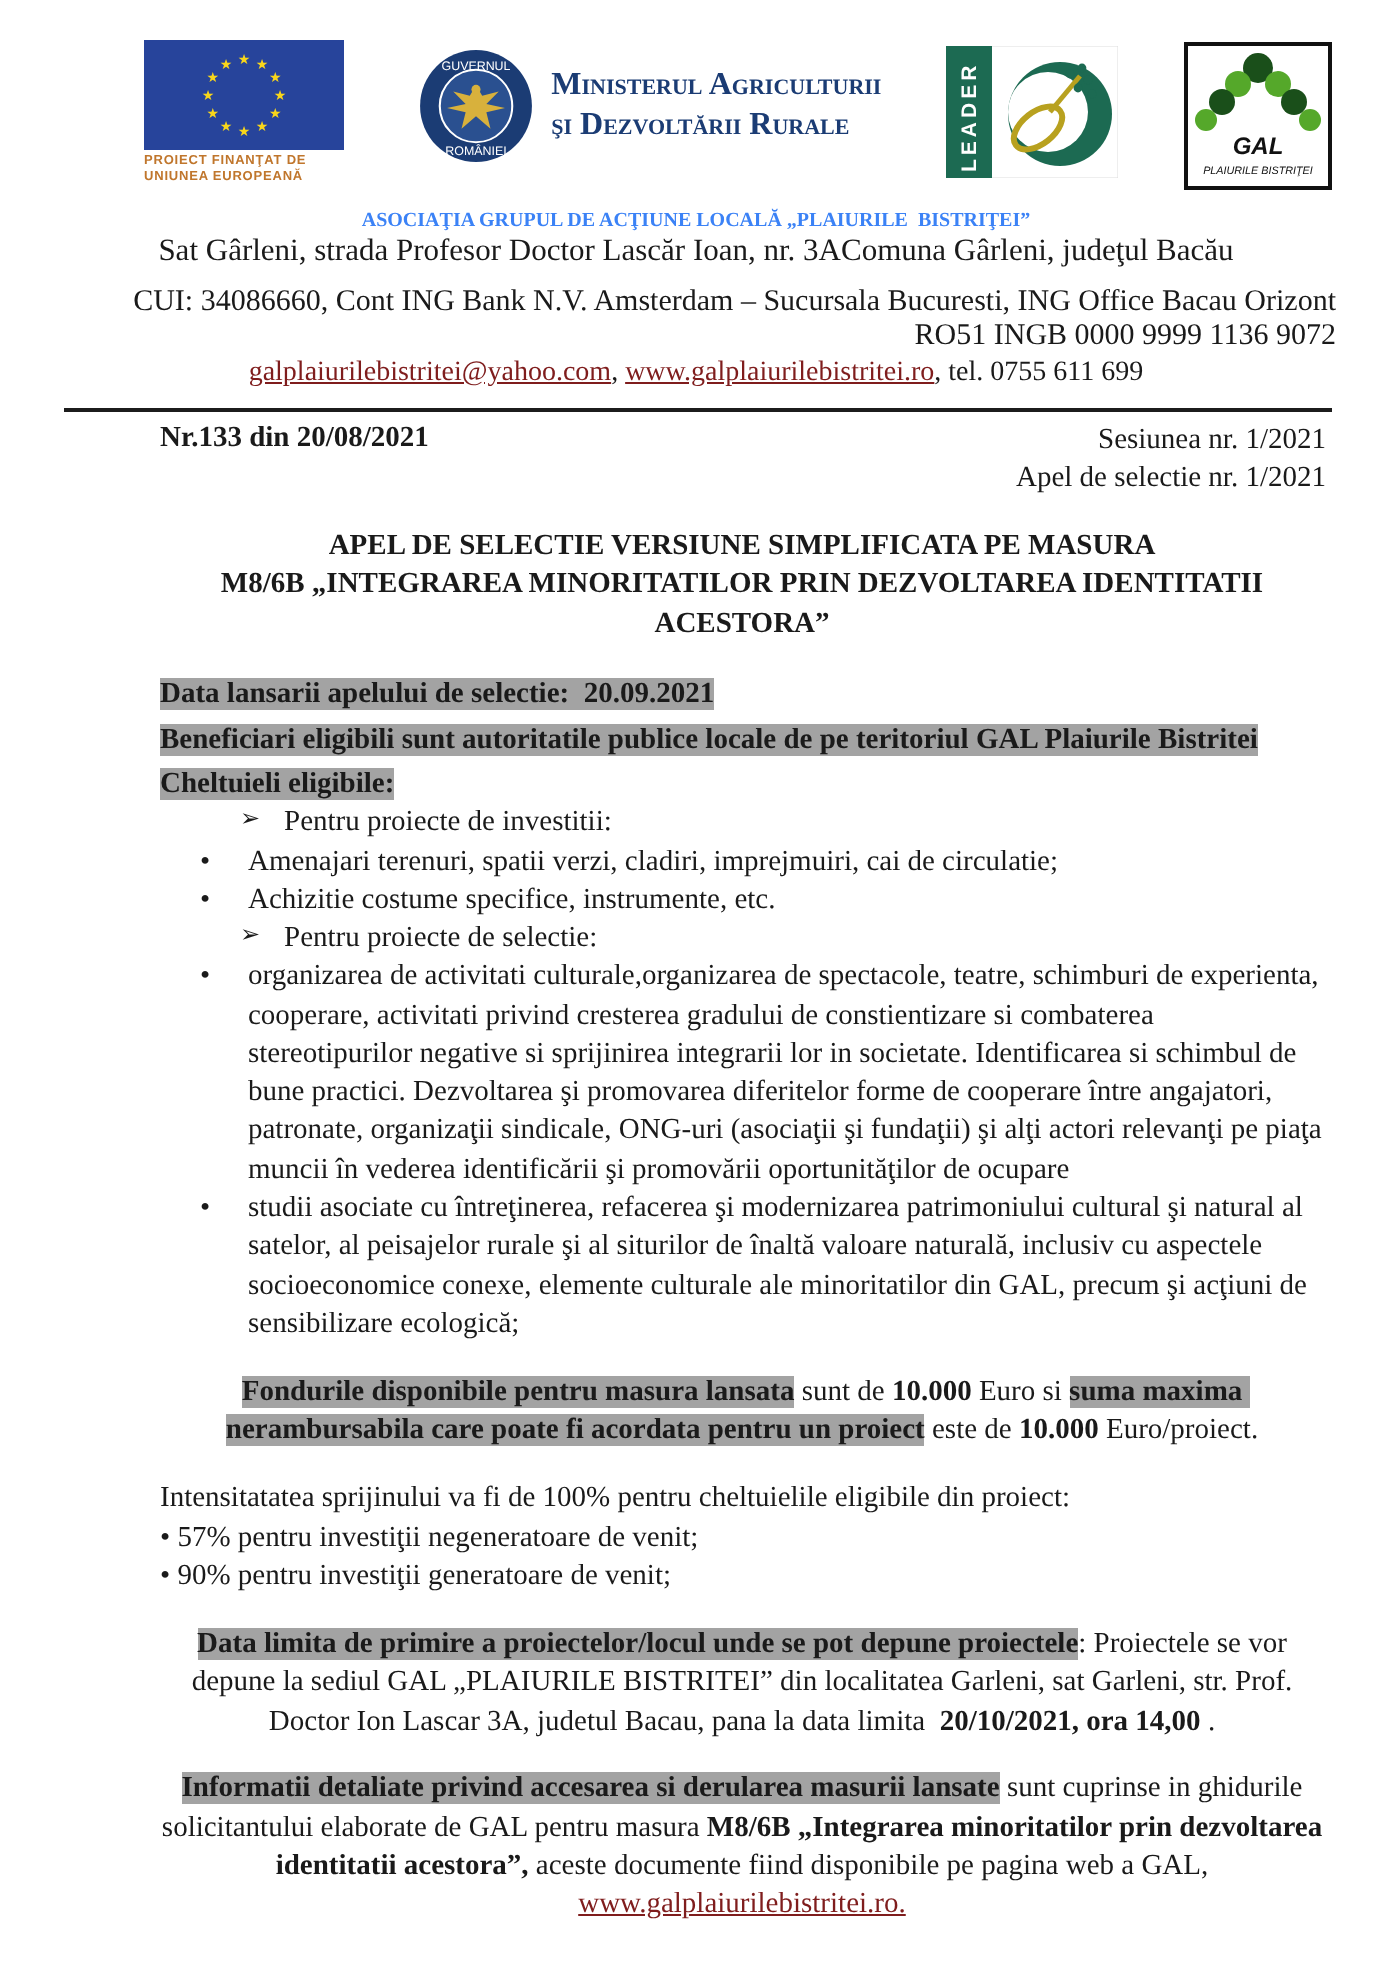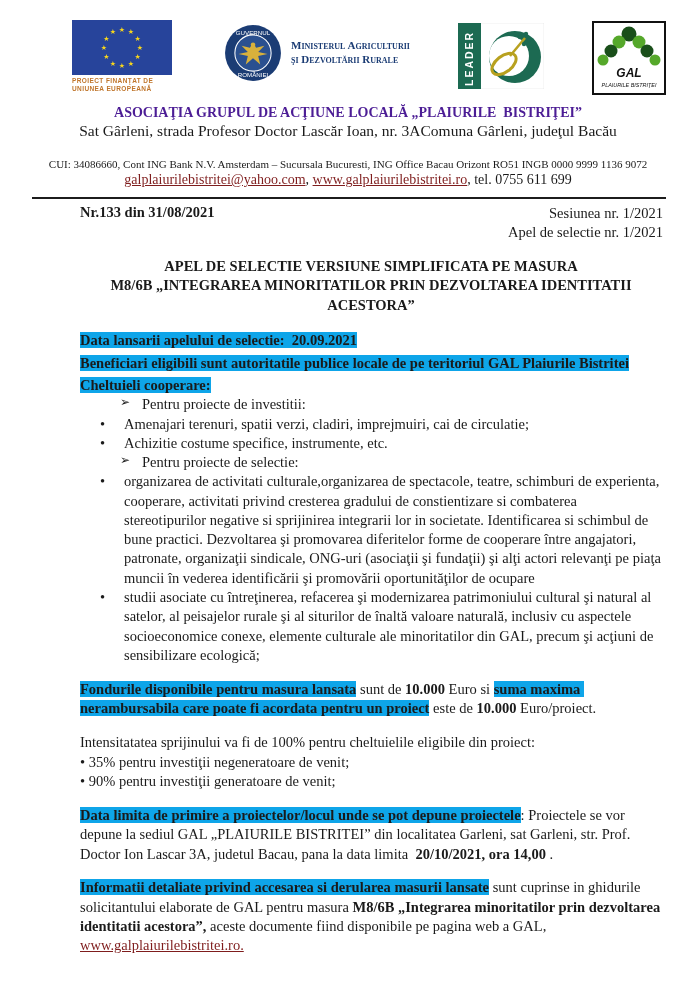--- a/index.html
+++ b/index.html
@@ -12,53 +12,53 @@
   .page{padding-top:16px;}
 
   
   .logos{display:flex;justify-content:space-between;align-items:flex-start;
          padding:4px 30px 0 72px;height:82px;}
   .logo-eu{width:104px;}
   .eu-cap{font-family:"Liberation Sans",sans-serif;font-size:6.5px;font-weight:bold;
           color:#c0762c;letter-spacing:.4px;line-height:1.25;margin-top:2px;}
   .logo-gov{display:flex;align-items:center;margin-top:4px;}
   .ministry{font-family:"Liberation Serif",serif;font-variant:small-caps;
-            font-weight:bold;color:#1b3c74;font-size:11px;line-height:1.25;margin-left:9px;}
+            font-weight:bold;color:#1b3c74;font-size:16px;line-height:1.25;margin-left:9px;}
   .logo-leader{margin-top:3px;}
   .logo-gal{margin-top:1px;font-style:italic;}
 
   
   .hdr{text-align:center;padding:0 28px;}
-  .org-name{color:#4c1d95;font-weight:bold;font-size:14px;margin-top:3px;}
+  .org-name{color:#3b82f6;font-weight:bold;font-size:10px;margin-top:3px;}
   .org-addr{font-size:15.5px;margin-top:1px;}
-  .org-cui{font-size:11px;margin-top:18px;}
+  .org-cui{font-size:15px;margin-top:8px;text-align:right;}
   .org-links{font-size:14px;margin-top:2px;}
   .lnk{color:#7f1d1d;text-decoration:underline;cursor:pointer;}
   .divider{border-top:2px solid #1c1c1c;margin:9px 30px 0 32px;}
 
   .meta-row{display:flex;justify-content:space-between;align-items:flex-start;
             padding:5px 33px 0 80px;font-size:14.5px;}
   .meta-left{font-weight:bold;}
   .meta-right{text-align:right;line-height:1.3;}
 
   
   .bodycol{padding:0 34px 0 80px;font-size:14.5px;line-height:1.33;}
   .doc-title{text-align:center;font-weight:bold;margin-top:15px;line-height:1.35;}
   .intro{text-align:center;margin-top:17px;line-height:1.4;}
   .intro .b{font-weight:bold;}
-  .hl{background:#0ea5e9;font-weight:bold;}
+  .hl{background:#a3a3a3;font-weight:bold;}
   .hl-line{margin-top:3px;}
   .hl-block{margin-top:16px;}
   .li{display:flex;}
   .li.arrow{margin-left:40px;}
   .li.arrow .mk{width:22px;flex:none;font-family:"DejaVu Sans",sans-serif;font-size:12px;}
   .li.bullet{margin-left:20px;}
   .li.bullet .mk{width:24px;flex:none;text-align:left;}
   .li .tx{flex:1;}
-  .p{margin-top:0;}
+  .p{margin-top:0;text-align:center;}
   .gap-top{margin-top:15px;}
   .b{font-weight:bold;}
   svg{display:block;}
 </style>
 </head>
 <body>
 
 <div class="page">
 
   <div class="logos">
@@ -145,38 +145,38 @@
   <div class="hdr">
     <div class="org-name" data-bind="header.org_name">ASOCIAŢIA GRUPUL DE ACŢIUNE LOCALĂ „PLAIURILE  BISTRIŢEI”</div>
     <div class="org-addr" data-bind="header.address">Sat Gârleni, strada Profesor Doctor Lascăr Ioan, nr. 3AComuna Gârleni, judeţul Bacău</div>
     <div class="org-cui" data-bind="header.cui">CUI: 34086660, Cont ING Bank N.V. Amsterdam – Sucursala Bucuresti, ING Office Bacau Orizont RO51 INGB 0000 9999 1136 9072</div>
     <div class="org-links"><span class="lnk" data-bind="header.contact.email">galplaiurilebistritei@yahoo.com</span><span data-bind="header.contact.sep">, </span><span class="lnk" data-bind="header.contact.web">www.galplaiurilebistritei.ro</span><span data-bind="header.contact.tail">, tel. 0755 611 699</span></div>
   </div>
 
   <div class="divider"></div>
 
   <div class="meta-row">
-    <span class="meta-left" data-bind="meta.number">Nr.133 din 31/08/2021</span>
+    <span class="meta-left" data-bind="meta.number">Nr.133 din 20/08/2021</span>
     <span class="meta-right">
       <div data-bind="meta.session">Sesiunea nr. 1/2021</div>
       <div data-bind="meta.call">Apel de selectie nr. 1/2021</div>
     </span>
   </div>
 
   <div class="bodycol">
 
     <div class="doc-title">
       <div data-bind="title.line1">APEL DE SELECTIE VERSIUNE SIMPLIFICATA PE MASURA</div>
       <div data-bind="title.line2">M8/6B „INTEGRAREA MINORITATILOR PRIN DEZVOLTAREA IDENTITATII ACESTORA”</div>
     </div>
 
 
     <div class="hl-block hl-line"><span class="hl" data-bind="highlights.launch_date">Data lansarii apelului de selectie:  20.09.2021</span></div>
     <div class="hl-line"><span class="hl" data-bind="highlights.beneficiaries">Beneficiari eligibili sunt autoritatile publice locale de pe teritoriul GAL Plaiurile Bistritei</span></div>
-    <div class="hl-line"><span class="hl" data-bind="highlights.expenses">Cheltuieli cooperare:</span></div>
+    <div class="hl-line"><span class="hl" data-bind="highlights.expenses">Cheltuieli eligibile:</span></div>
 
     <div class="li arrow">
       <span class="mk" data-bind="markers.arrow">➢</span>
       <span class="tx" data-bind="lists.investitii_header">Pentru proiecte de investitii:</span>
     </div>
     <div class="li bullet">
       <span class="mk" data-bind="markers.bullet">•</span>
       <span class="tx" data-bind="lists.investitii_items.0">Amenajari terenuri, spatii verzi, cladiri, imprejmuiri, cai de circulatie;</span>
     </div>
     <div class="li bullet">
@@ -192,21 +192,21 @@
       <span class="tx" data-bind="lists.servicii_items.0">organizarea de activitati culturale,organizarea de spectacole, teatre, schimburi de experienta, cooperare, activitati privind cresterea gradului de constientizare si combaterea stereotipurilor negative si sprijinirea integrarii lor in societate. Identificarea si schimbul de bune practici. Dezvoltarea şi promovarea diferitelor forme de cooperare între angajatori, patronate, organizaţii sindicale, ONG-uri (asociaţii şi fundaţii) şi alţi actori relevanţi pe piaţa muncii în vederea identificării şi promovării oportunităţilor de ocupare</span>
     </div>
     <div class="li bullet">
       <span class="mk" data-bind="markers.bullet">•</span>
       <span class="tx" data-bind="lists.servicii_items.1">studii asociate cu întreţinerea, refacerea şi modernizarea patrimoniului cultural şi natural al satelor, al peisajelor rurale şi al siturilor de înaltă valoare naturală, inclusiv cu aspectele socioeconomice conexe, elemente culturale ale minoritatilor din GAL, precum şi acţiuni de sensibilizare ecologică;</span>
     </div>
 
     <p class="p gap-top"><span class="hl" data-bind="funds.s1">Fondurile disponibile pentru masura lansata</span><span data-bind="funds.s2"> sunt de </span><span class="b" data-bind="funds.s3">10.000</span><span data-bind="funds.s4"> Euro si </span><span class="hl" data-bind="funds.s5">suma maxima nerambursabila care poate fi acordata pentru un proiect</span><span data-bind="funds.s6"> este de </span><span class="b" data-bind="funds.s7">10.000</span><span data-bind="funds.s8"> Euro/proiect.</span></p>
 
     <div data-bind="intensity.line">Intensitatatea sprijinului va fi de 100% pentru cheltuielile eligibile din proiect:</div>
-    <div data-bind="intensity.b1">• 35% pentru investiţii negeneratoare de venit;</div>
+    <div data-bind="intensity.b1">• 57% pentru investiţii negeneratoare de venit;</div>
     <div data-bind="intensity.b2">• 90% pentru investiţii generatoare de venit;</div>
 
     <p class="p gap-top"><span class="hl" data-bind="deadline.s1">Data limita de primire a proiectelor/locul unde se pot depune proiectele</span><span data-bind="deadline.s2">: Proiectele se vor depune la sediul GAL „PLAIURILE BISTRITEI” din localitatea Garleni, sat Garleni, str. Prof. Doctor Ion Lascar 3A, judetul Bacau, pana la data limita  </span><span class="b" data-bind="deadline.s3">20/10/2021, ora 14,00</span><span data-bind="deadline.s4"> .</span></p>
 
     <p class="p"><span class="hl" data-bind="info.s1">Informatii detaliate privind accesarea si derularea masurii lansate</span><span data-bind="info.s2"> sunt cuprinse in ghidurile solicitantului elaborate de GAL pentru masura </span><span class="b" data-bind="info.s3">M8/6B „Integrarea minoritatilor prin dezvoltarea identitatii acestora”,</span><span data-bind="info.s4"> aceste documente fiind disponibile pe pagina web a GAL, </span><span class="lnk" data-bind="info.s5">www.galplaiurilebistritei.ro.</span></p>
 
   </div>
 </div>
 
 </body></html>

